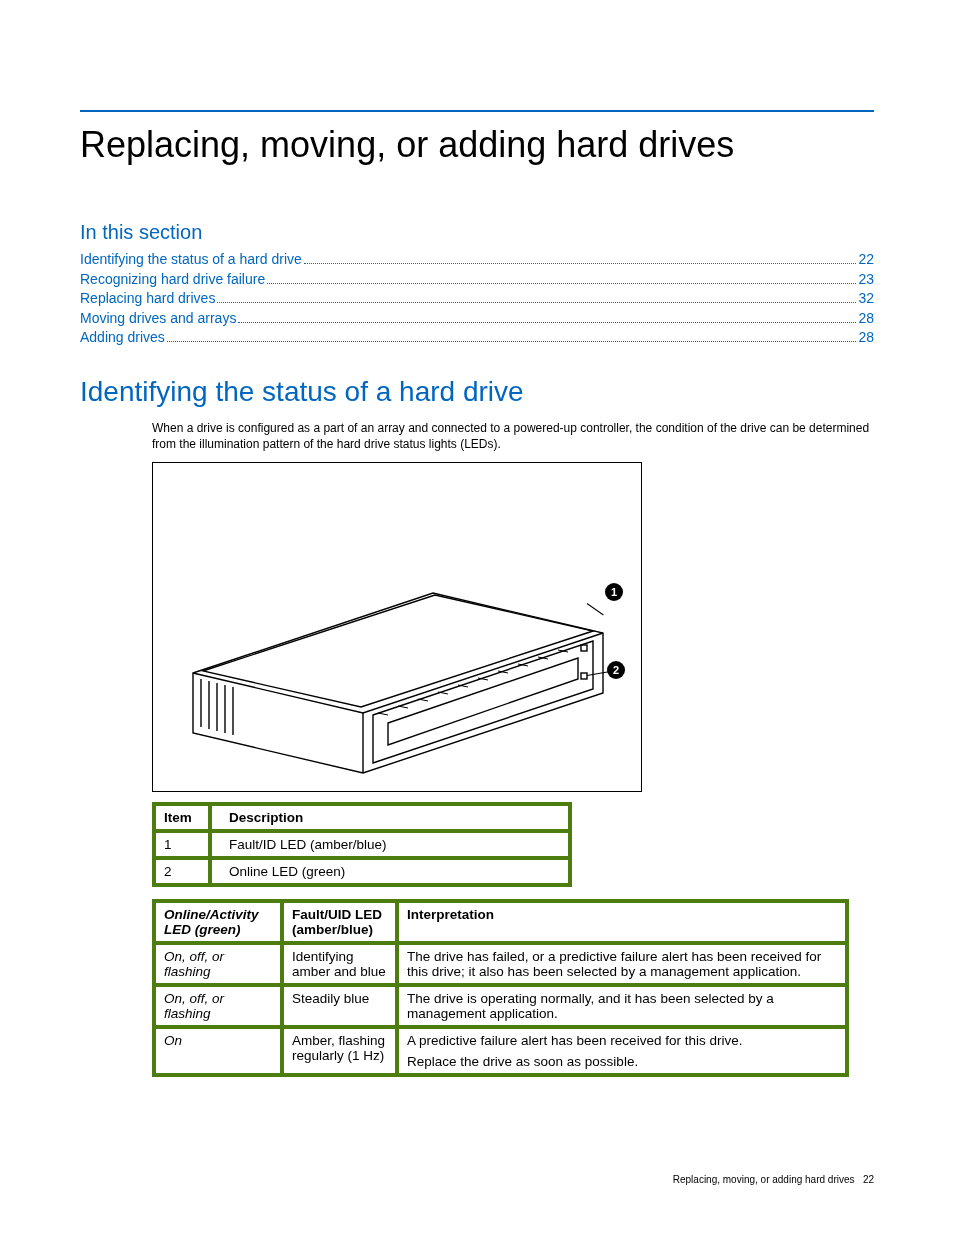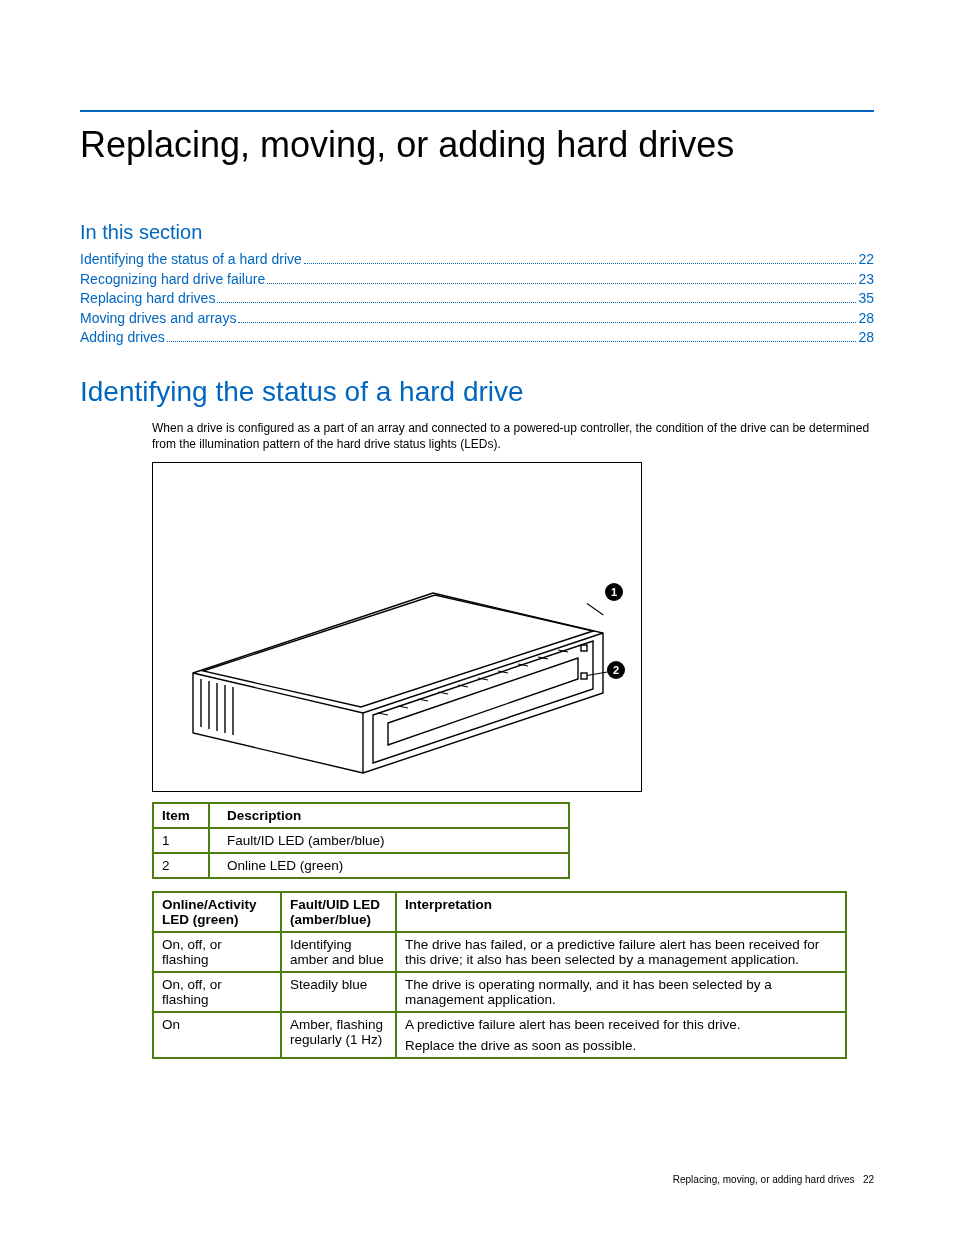--- a/index.html
+++ b/index.html
@@ -90,29 +90,29 @@
     height: 1px;
     background: #000;
   }
   table {
     border-collapse: collapse;
     margin-left: 72px;
     font-size: 13.5px;
     margin-bottom: 12px;
   }
   th, td {
-    border: 2px solid #4d7c0f;
+    border: 4px solid #4d7c0f;
     text-align: left;
     padding: 4px 8px;
     vertical-align: top;
   }
   th { font-weight: bold; }
   .table1 th:nth-child(1), .table1 td:nth-child(1) { width: 56px; }
   .table1 th:nth-child(2), .table1 td:nth-child(2) { width: 360px; padding-left: 17px; }
-  .table2 th:nth-child(1), .table2 td:nth-child(1) { width: 128px; }
+  .table2 th:nth-child(1), .table2 td:nth-child(1) { width: 128px; font-style: italic; }
   .table2 th:nth-child(2), .table2 td:nth-child(2) { width: 115px; }
   .table2 th:nth-child(3), .table2 td:nth-child(3) { width: 450px; }
   .table2 td p + p { margin-top: 6px; }
   .footer {
     position: absolute;
     bottom: 50px;
     right: 80px;
     font-size: 10px;
   }
 </style>
@@ -131,21 +131,21 @@
       <span class="toc-page">22</span>
     </div>
     <div class="toc-row">
       <span class="toc-label">Recognizing hard drive failure</span>
       <span class="toc-dots"></span>
       <span class="toc-page">23</span>
     </div>
     <div class="toc-row">
       <span class="toc-label">Replacing hard drives</span>
       <span class="toc-dots"></span>
-      <span class="toc-page">35</span>
+      <span class="toc-page">32</span>
     </div>
     <div class="toc-row">
       <span class="toc-label">Moving drives and arrays</span>
       <span class="toc-dots"></span>
       <span class="toc-page">28</span>
     </div>
     <div class="toc-row">
       <span class="toc-label">Adding drives</span>
       <span class="toc-dots"></span>
       <span class="toc-page">28</span>

